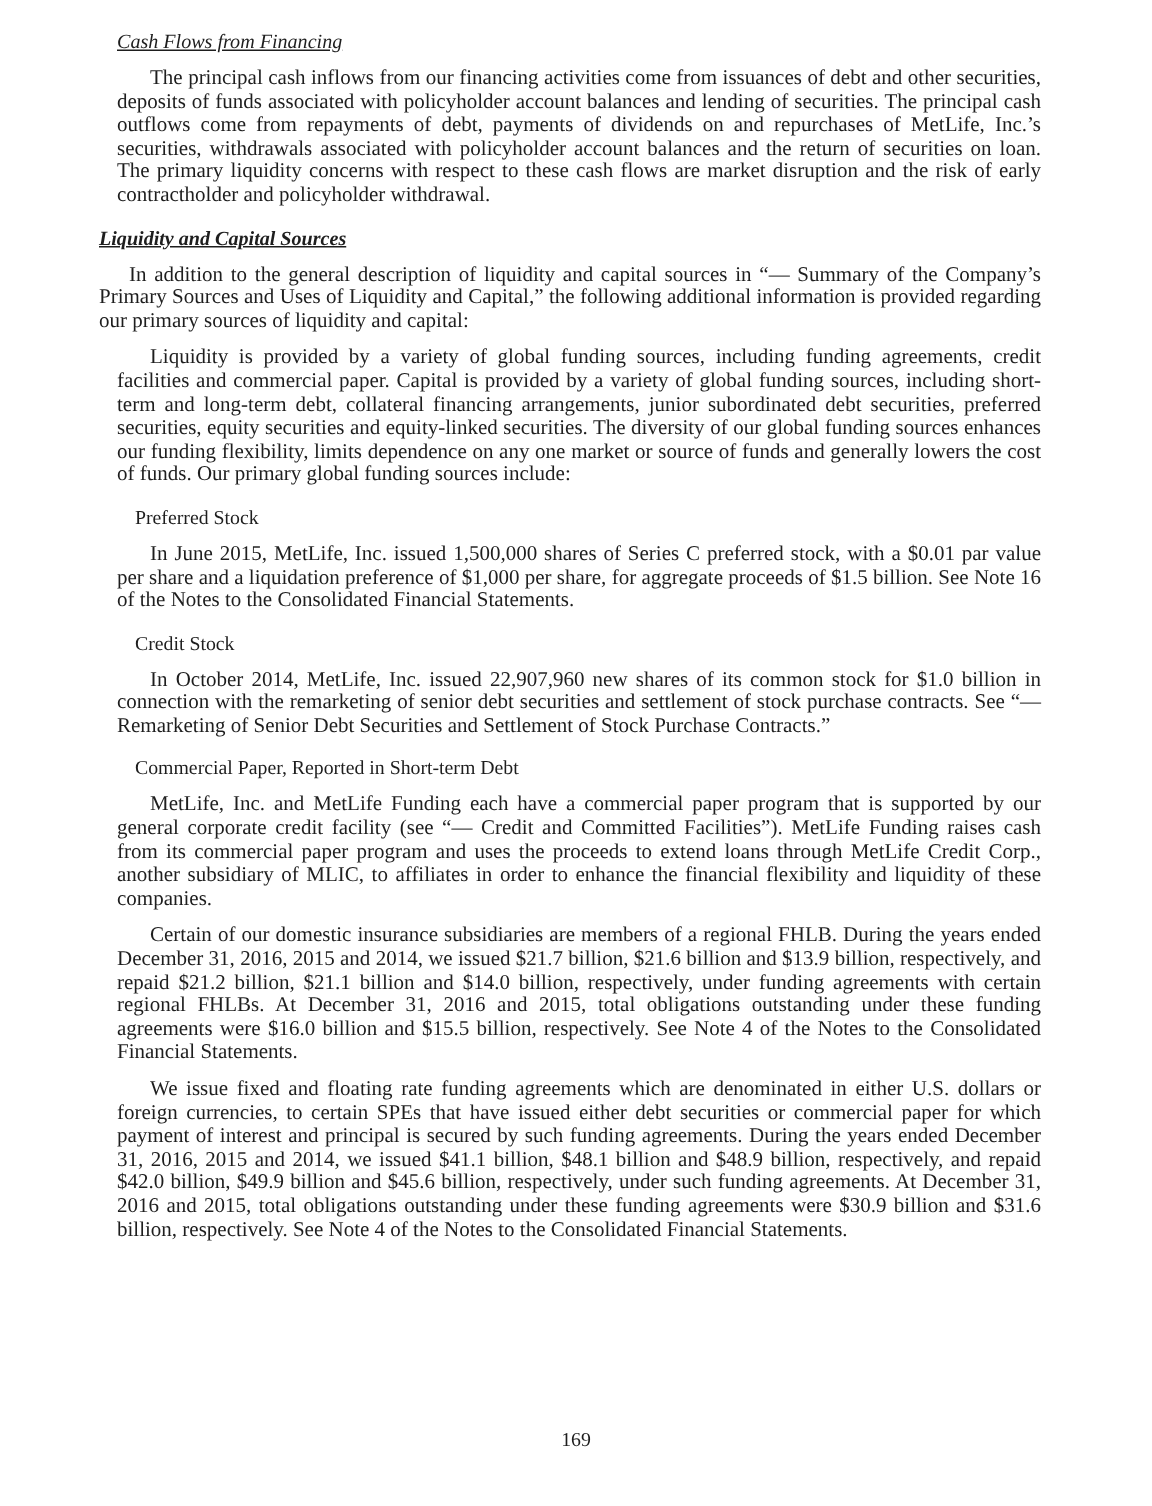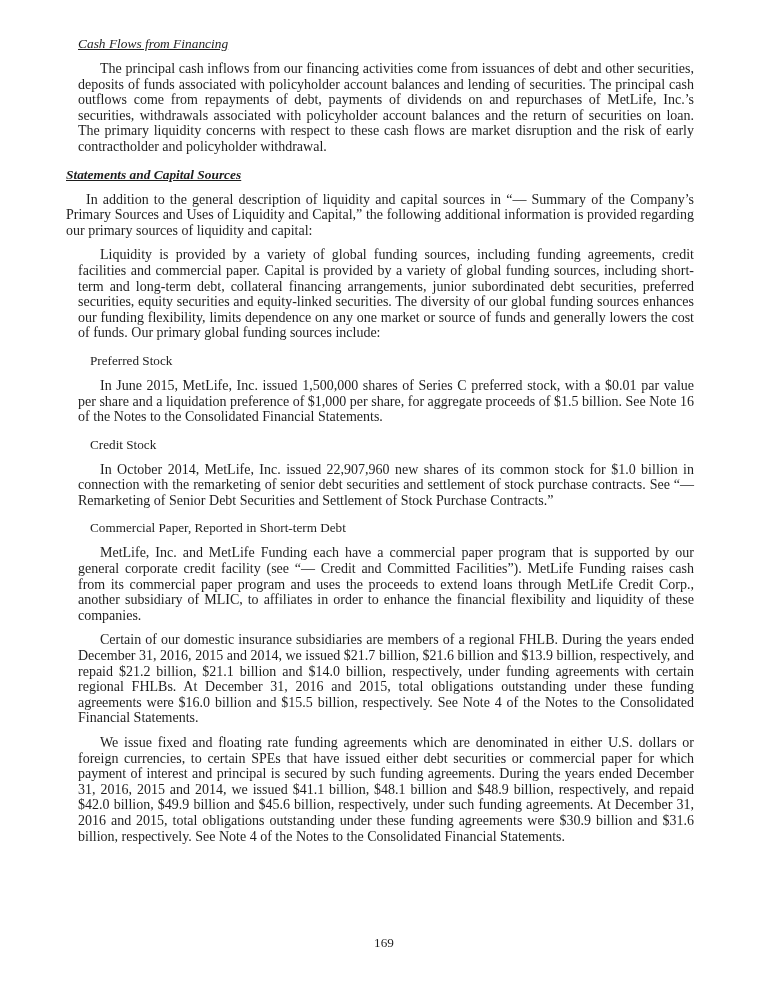--- a/index.html
+++ b/index.html
@@ -9,21 +9,21 @@
     height: 1004px;
     font-family: "Liberation Serif", "DejaVu Serif", serif;
     color: #1e1e1e;
     position: relative;
     overflow: hidden;
   }
   .page {
     position: relative;
     width: 760px;
     height: 1004px;
-    padding: 36px 66px 0 66px;
+    padding: 20px 66px 0 66px;
   }
   .body-text {
     font-size: 13.2px;
     line-height: 15.6px;
   }
   
   .h-l1 {
     font-size: 13.4px;
     line-height: 16px;
     font-weight: bold;
@@ -51,36 +51,36 @@
   p.para {
     font-size: 14px;
     line-height: 15.6px;
     text-align: justify;
     margin: 9px 0;
   }
   p.indent-0 { margin-left: 0; text-indent: 20px; }
   p.indent-1 { margin-left: 12px; text-indent: 22px; }
   .footer {
     position: absolute;
-    bottom: 53px;
+    bottom: 36px;
     left: 0;
     width: 768px;
     text-align: center;
     font-size: 13.2px;
   }
 </style>
 </head>
 <body>
 
 <div class="page">
 
   <div class="body-text h-l2 first-heading">Cash Flows from Financing</div>
   <p class="para indent-1">The principal cash inflows from our financing activities come from issuances of debt and other securities, deposits of funds associated with policyholder account balances and lending of securities. The principal cash outflows come from repayments of debt, payments of dividends on and repurchases of MetLife, Inc.’s securities, withdrawals associated with policyholder account balances and the return of securities on loan. The primary liquidity concerns with respect to these cash flows are market disruption and the risk of early contractholder and policyholder withdrawal.</p>
 
-  <div class="body-text h-l1">Statements and Capital Sources</div>
+  <div class="body-text h-l1">Liquidity and Capital Sources</div>
   <p class="para indent-0">In addition to the general description of liquidity and capital sources in “— Summary of the Company’s Primary Sources and Uses of Liquidity and Capital,” the following additional information is provided regarding our primary sources of liquidity and capital:</p>
 
   <p class="para indent-1">Liquidity is provided by a variety of global funding sources, including funding agreements, credit facilities and commercial paper. Capital is provided by a variety of global funding sources, including short-term and long-term debt, collateral financing arrangements, junior subordinated debt securities, preferred securities, equity securities and equity-linked securities. The diversity of our global funding sources enhances our funding flexibility, limits dependence on any one market or source of funds and generally lowers the cost of funds. Our primary global funding sources include:</p>
 
   <div class="body-text h-l3">Preferred Stock</div>
   <p class="para indent-1">In June 2015, MetLife, Inc. issued 1,500,000 shares of Series C preferred stock, with a $0.01 par value per share and a liquidation preference of $1,000 per share, for aggregate proceeds of $1.5 billion. See Note 16 of the Notes to the Consolidated Financial Statements.</p>
 
   <div class="body-text h-l3">Credit Stock</div>
   <p class="para indent-1">In October 2014, MetLife, Inc. issued 22,907,960 new shares of its common stock for $1.0 billion in connection with the remarketing of senior debt securities and settlement of stock purchase contracts. See “— Remarketing of Senior Debt Securities and Settlement of Stock Purchase Contracts.”</p>
 

